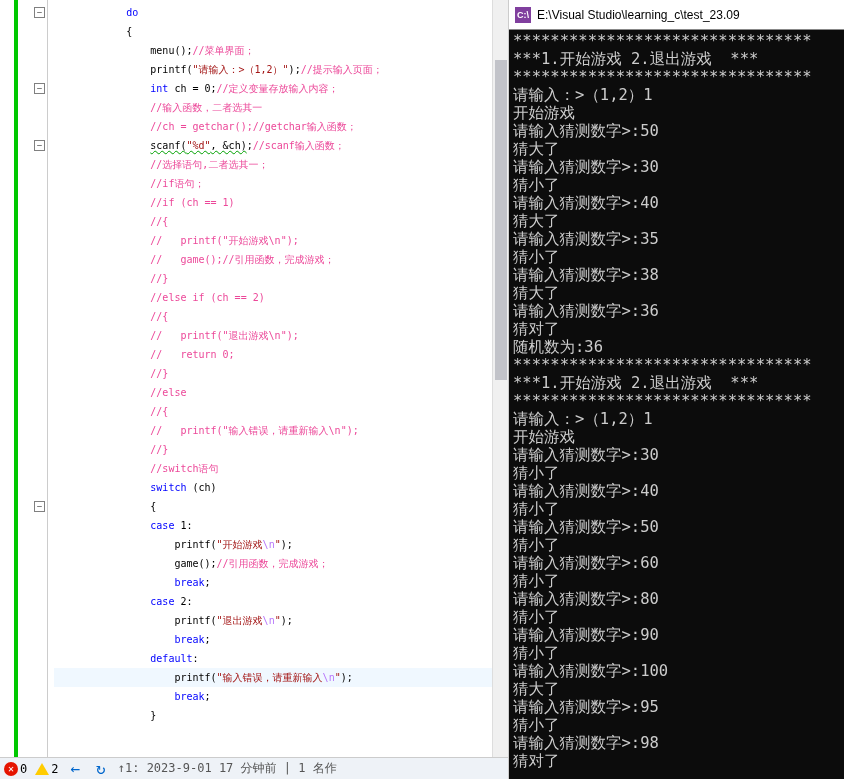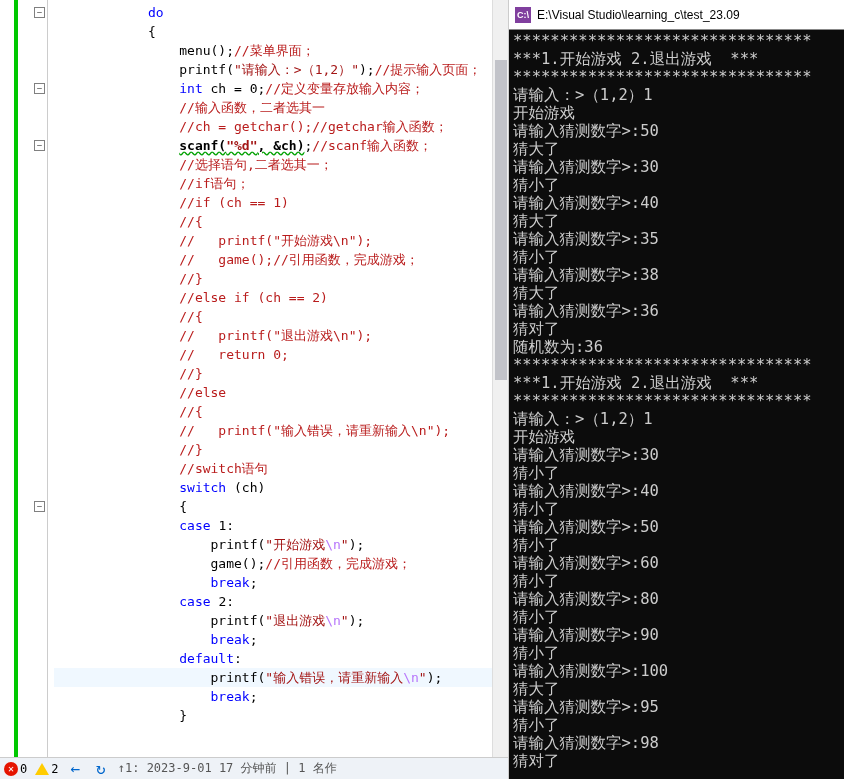--- a/index.html
+++ b/index.html
@@ -4,26 +4,26 @@
 <style>
 * { margin: 0; padding: 0; box-sizing: border-box; }
 body { font-family: Consolas, "Microsoft YaHei", monospace; font-size: 13px; background: #fff; overflow: hidden; }
 .container { display: flex; width: 844px; height: 779px; }
 .editor-pane { width: 508px; height: 100%; display: flex; flex-direction: column; position: relative; }
 .code-area { flex: 1; display: flex; overflow: hidden; background: #fff; }
 .line-numbers { width: 14px; background: #fff; color: #2b91af; text-align: right; padding-right: 2px; font-size: 13px; line-height: 19px; padding-top: 3px; }
 .gutter { width: 34px; background: #fff; position: relative; border-right: 1px solid #ccc; }
 .change-bar { position: absolute; left: 0; top: 0; width: 4px; height: 100%; background: #00c800; }
 .fold { position: absolute; right: 2px; width: 11px; height: 11px; border: 1px solid #808080; background: #fff; font-size: 9px; line-height: 9px; text-align: center; color: #555; cursor: pointer; }
-.code-content { flex: 1; padding: 3px 16px 0 6px; line-height: 19px; white-space: pre; font-size: 13px; overflow: hidden; }
+.code-content { flex: 1; padding: 3px 16px 0 6px; line-height: 19px; white-space: pre; font-size: 10px; overflow: hidden; }
 .kw { color: #0000ff; }
 .str { color: #a31515; }
-.cmt { color: #b91c1c; }
+.cmt { color: #ec4899; }
 .esc { color: #b776fb; }
-.err-und { text-decoration: underline wavy #00a000; font-weight: bold; }
+.err-und { text-decoration: underline wavy #00a000; }
 .hl-line { background: #f0f8ff; display: inline-block; width: 100%; }
 .status-bar { height: 22px; background: #eef2f7; border-top: 1px solid #ccc; display: flex; align-items: center; padding: 0 4px; font-size: 12px; gap: 8px; }
 .status-item { display: flex; align-items: center; gap: 2px; }
 .err-icon { width: 14px; height: 14px; border-radius: 50%; background: #e51400; color: #fff; font-size: 10px; text-align: center; line-height: 14px; }
 .warn-icon { width: 0; height: 0; border-left: 7px solid transparent; border-right: 7px solid transparent; border-bottom: 12px solid #ffcc00; position: relative; }
 .nav-btn { color: #0066cc; cursor: pointer; font-size: 16px; padding: 0 4px; }
 .console-pane { width: 336px; height: 100%; background: #0c0c0c; display: flex; flex-direction: column; border-left: 1px solid #ccc; }
 .console-title { height: 30px; background: #fff; display: flex; align-items: center; padding: 0 6px; gap: 6px; font-family: "Segoe UI", sans-serif; font-size: 12px; color: #000; border-bottom: 1px solid #888; }
 .console-icon { width: 16px; height: 16px; background: #803f9e; color: #fff; font-size: 9px; text-align: center; line-height: 16px; font-weight: bold; }
 .console-output { flex: 1; padding: 2px 4px; color: #ccc; font-size: 15.5px; line-height: 18px; white-space: pre; font-family: "NSimSun", "SimSun", monospace; overflow: hidden; }

